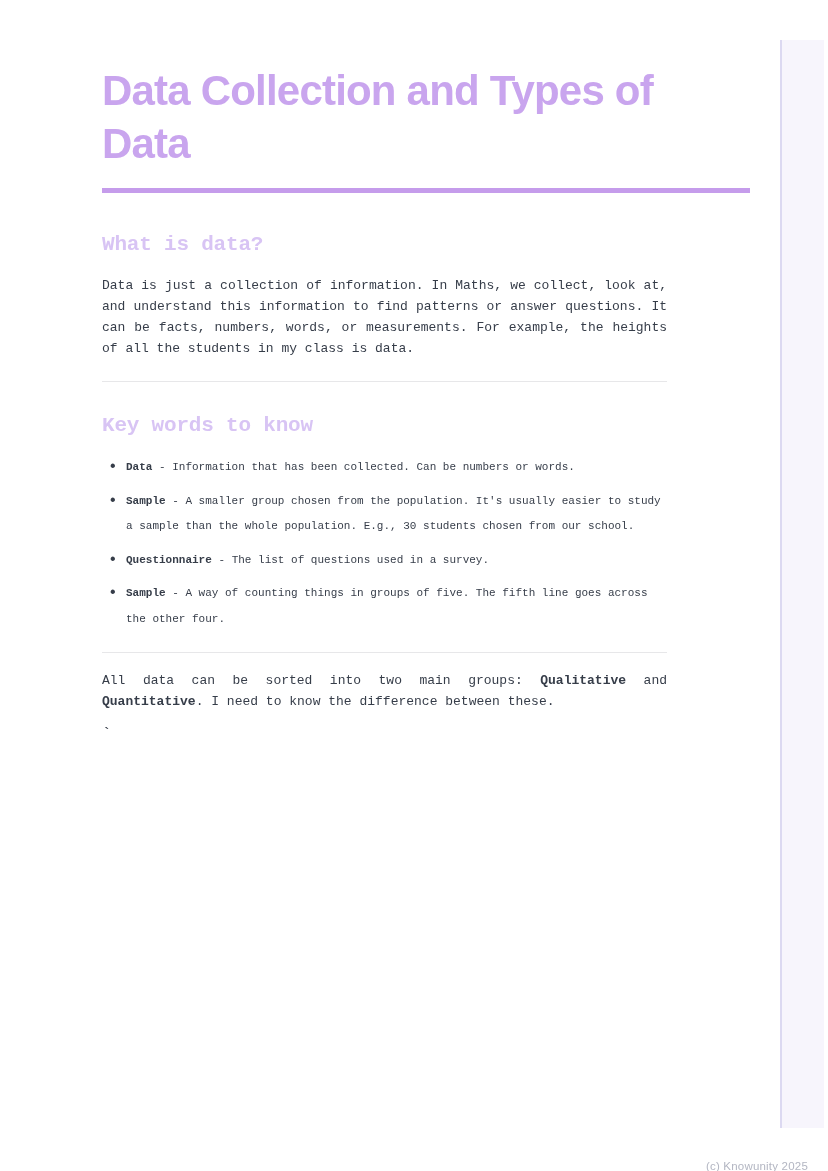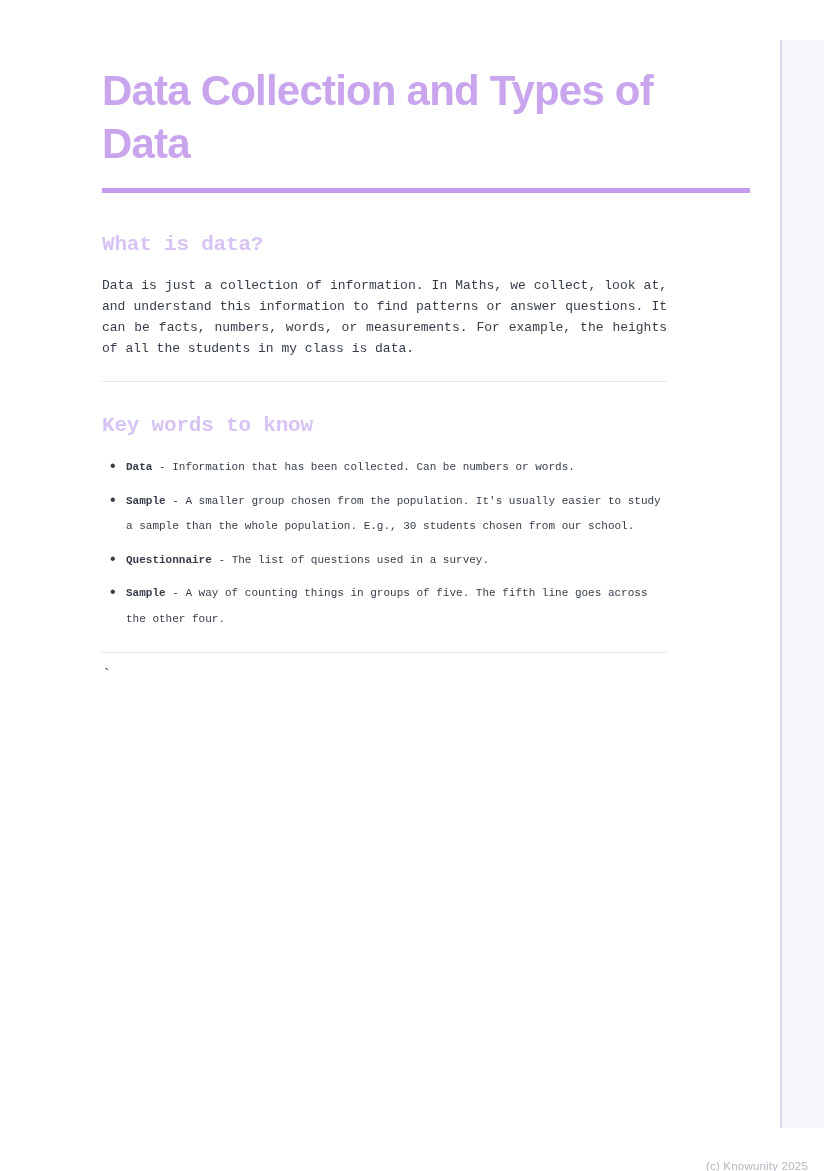--- a/index.html
+++ b/index.html
@@ -140,20 +140,21 @@
           <li><b>Data</b><span> - Information that has been collected. Can be numbers or words.</span></li>
           <li><b>Sample</b><span> - A smaller group chosen from the population. It's usually easier to study a sample than the whole population. E.g., 30 students chosen from our school.</span></li>
           <li><b>Questionnaire</b><span> - The list of questions used in a survey.</span></li>
           <li><b>Sample</b><span> - A way of counting things in groups of five. The fifth line goes across the other four.</span></li>
         </ul>
     </section>
 
     <hr class="divider divider-2">
 
     <section class="sec-3">
+      <p class="body-text justified"><span>All data can be sorted into two main groups: </span><b>Qualitative</b><span> and </span><b>Quantitative</b><span>. I need to know the difference between these.</span></p>
       <p class="body-text stray">`</p>
     </section>
 
   </div>
 
   <div class="footer">(c) Knowunity 2025</div>
 
 </div>
 
 </body></html>

